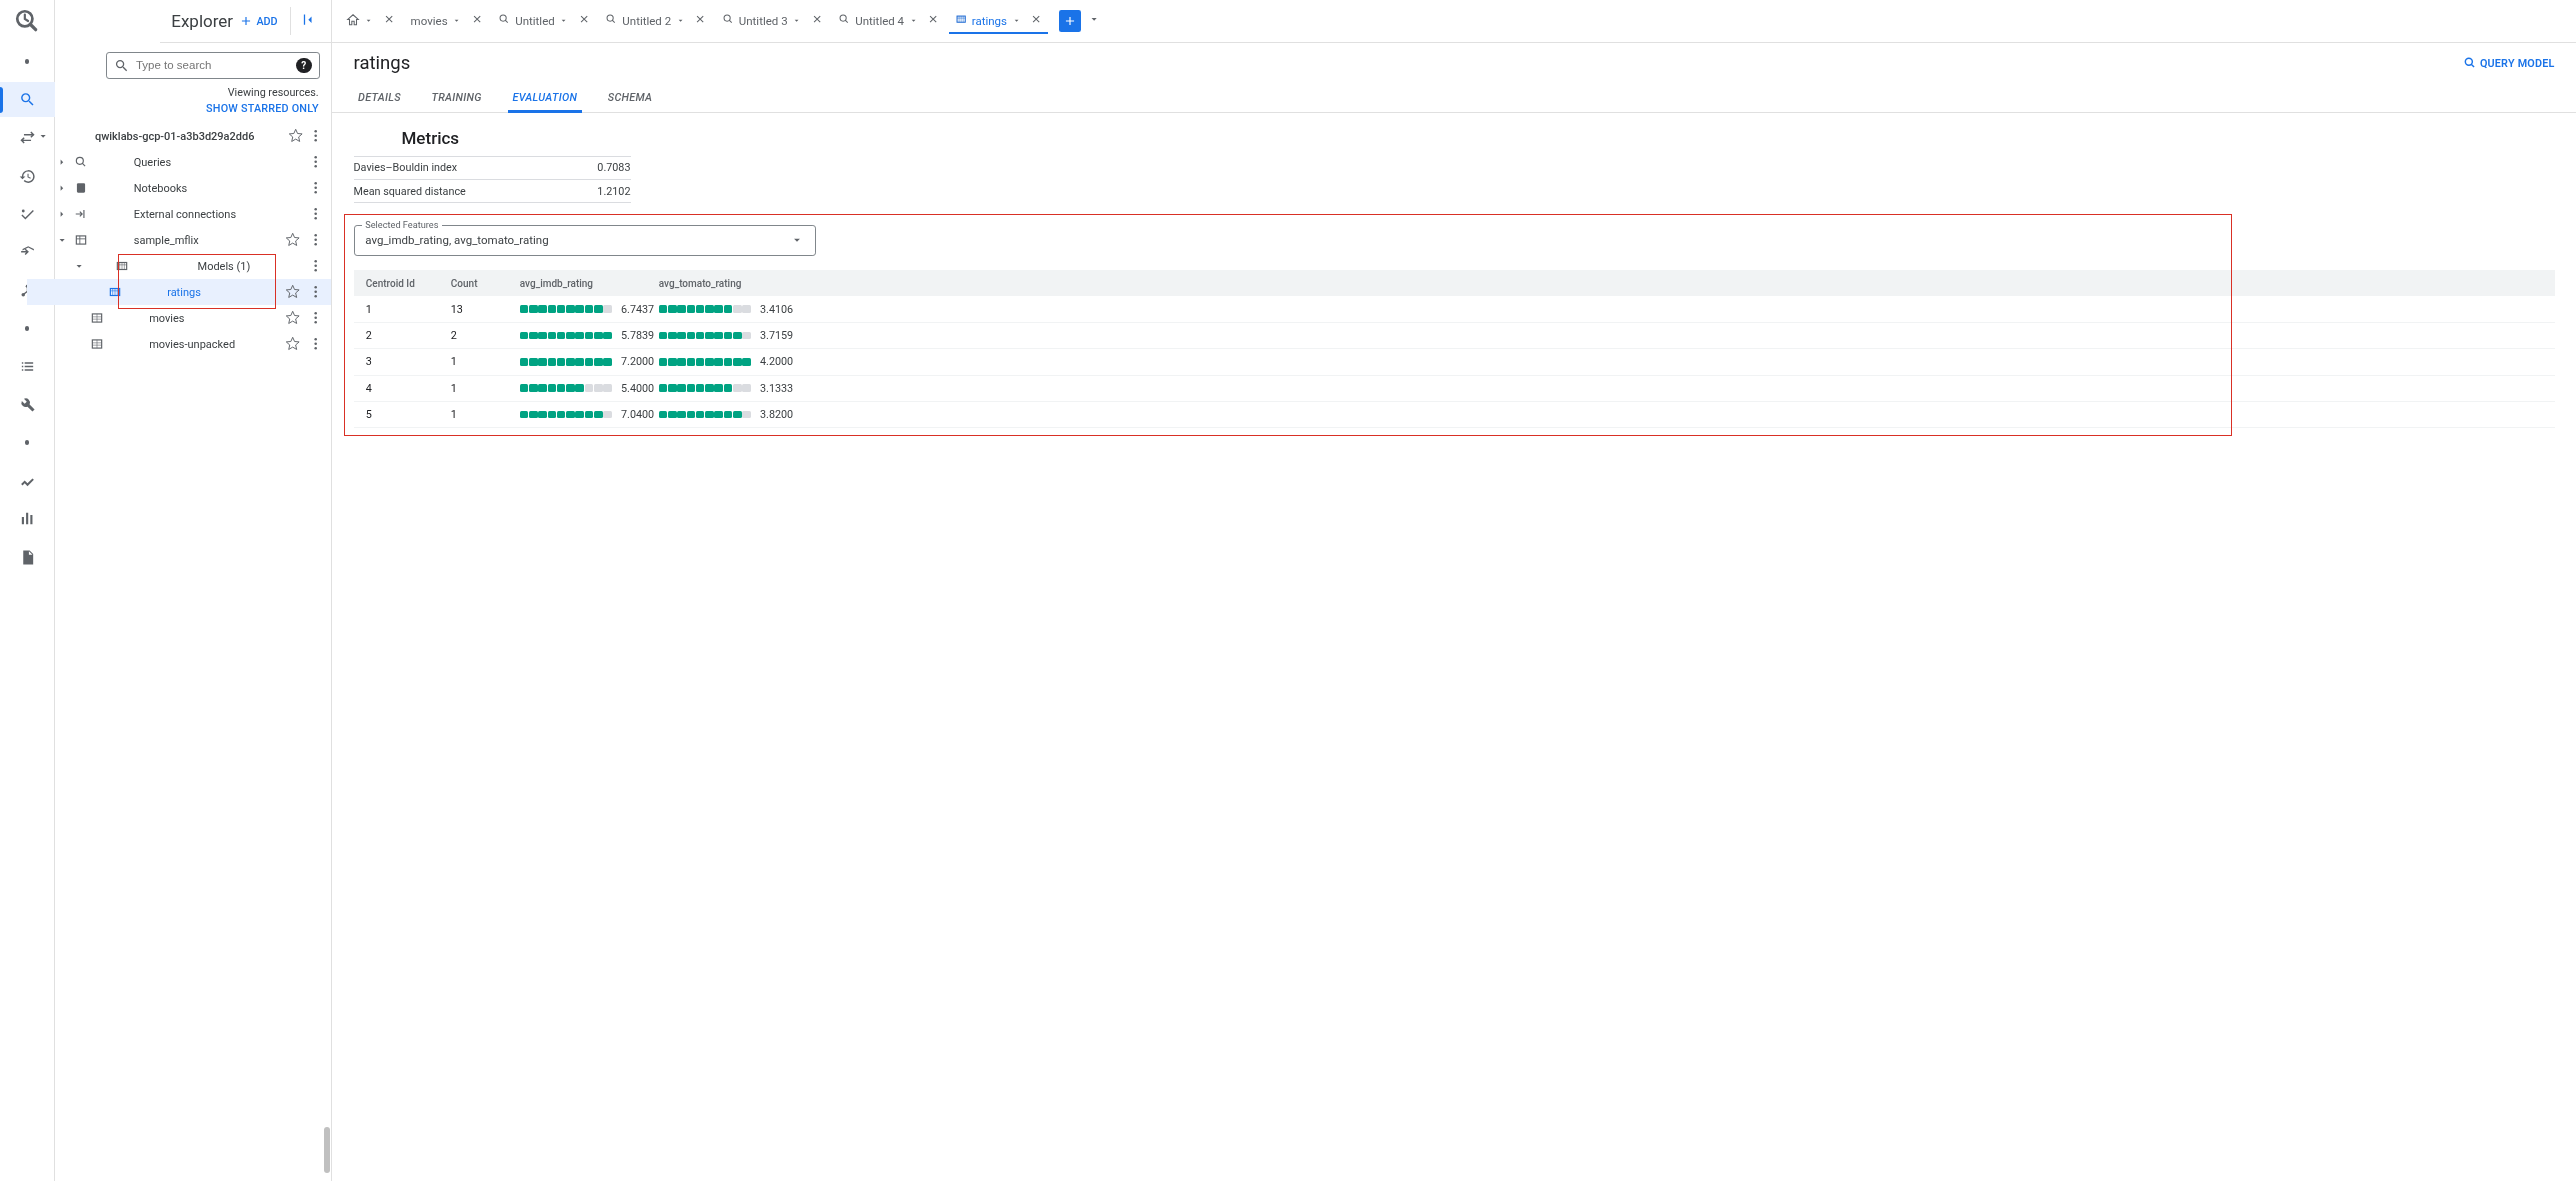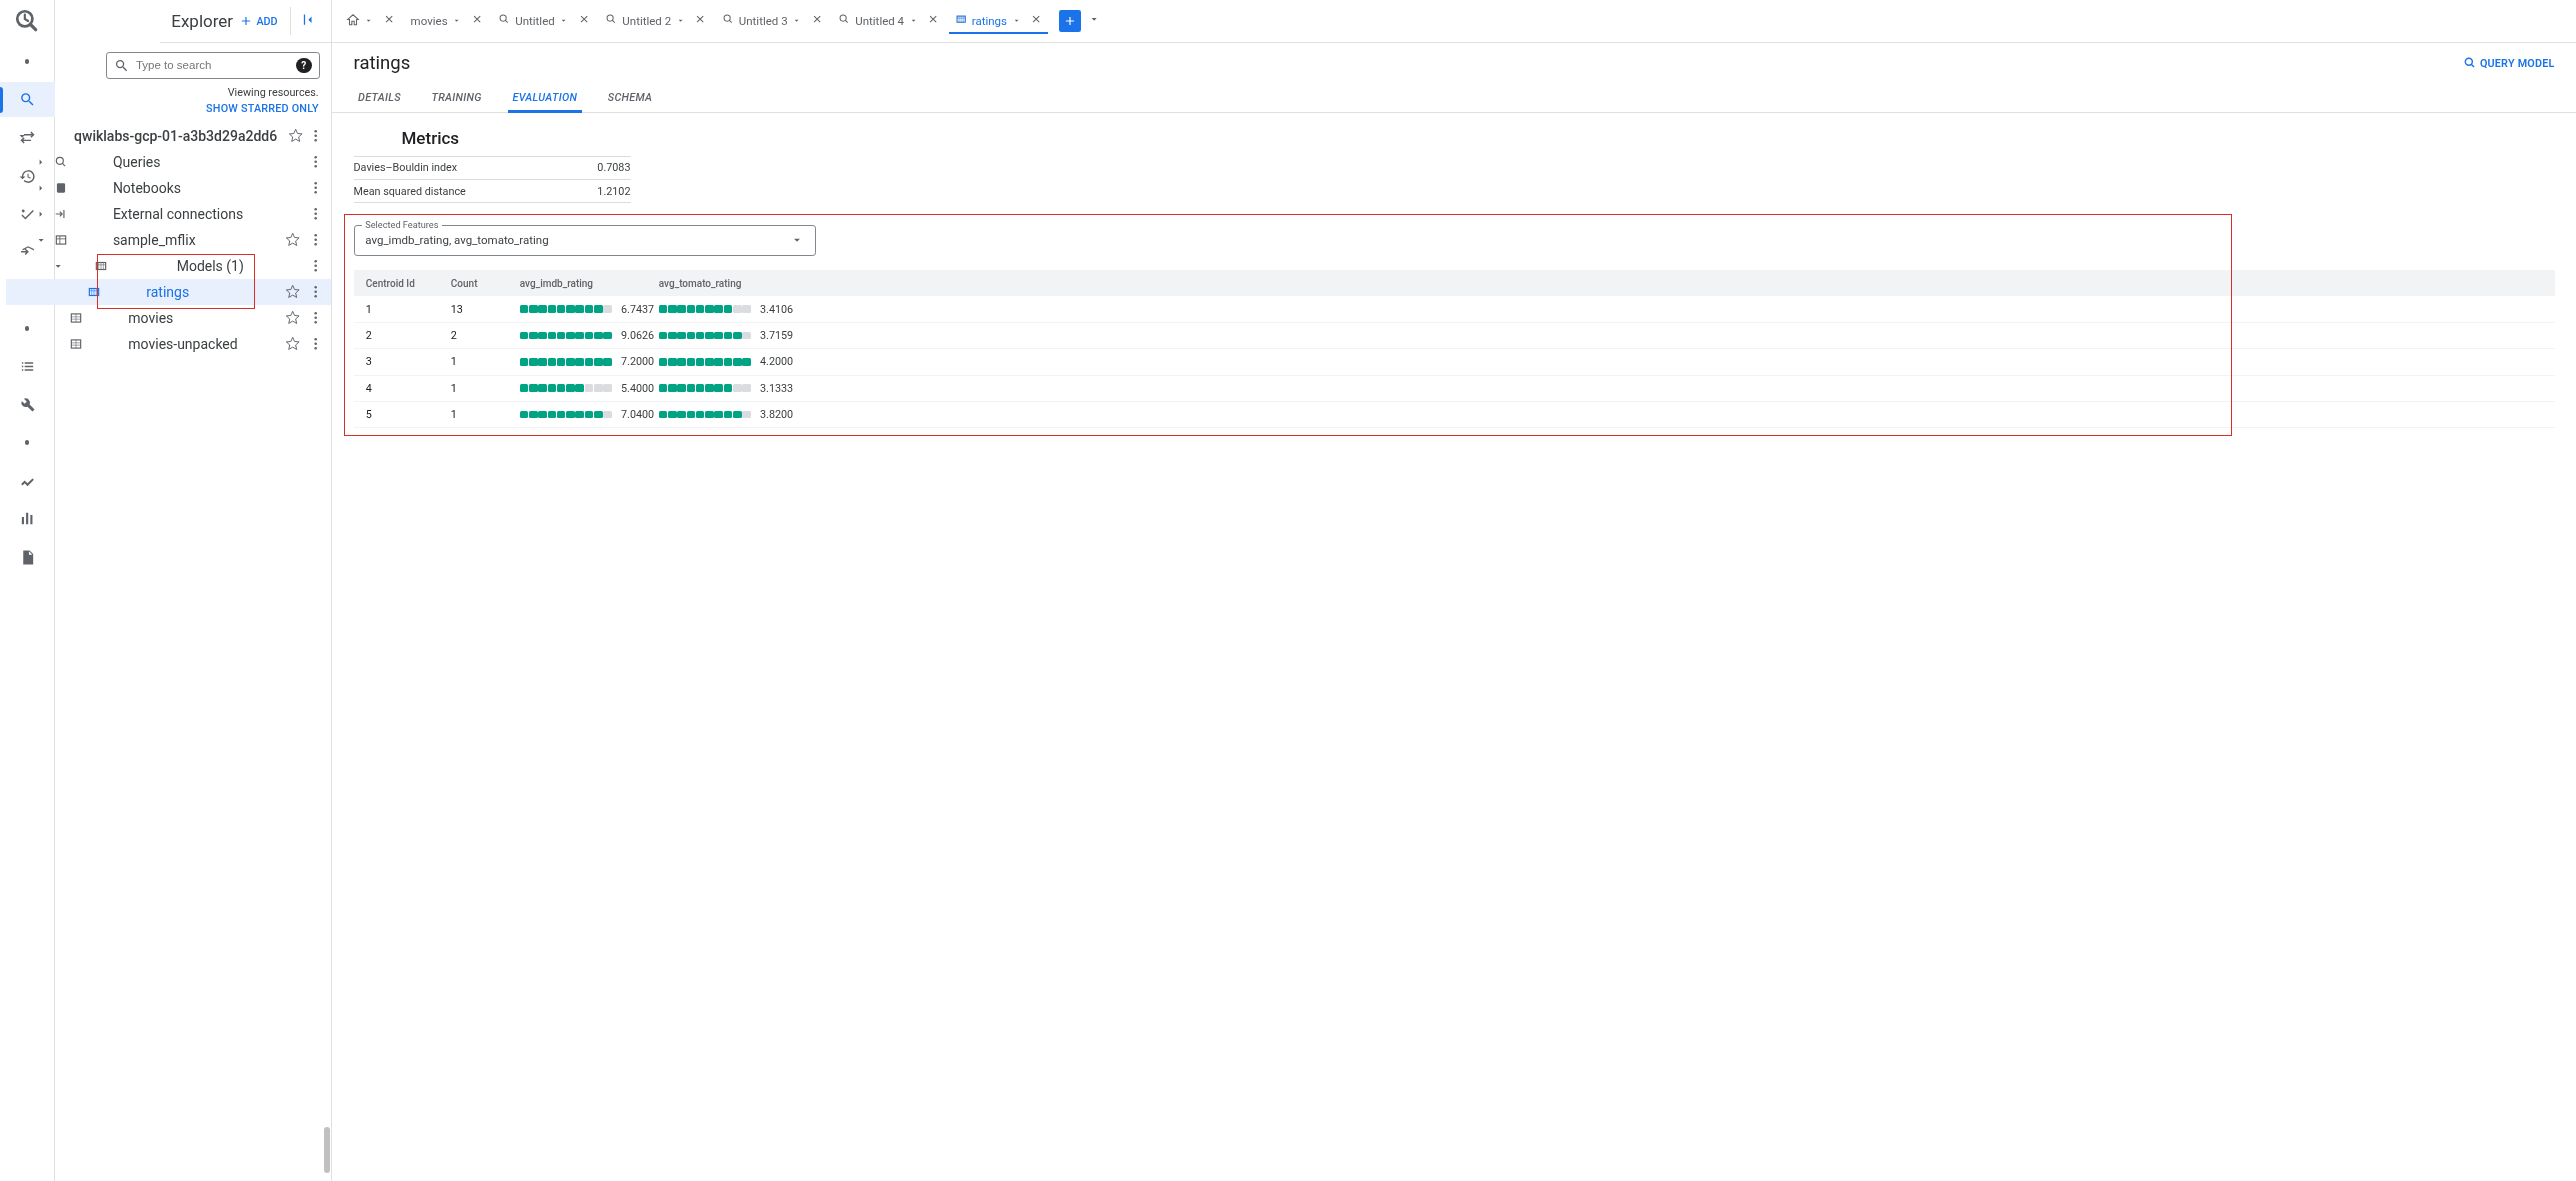--- a/index.html
+++ b/index.html
@@ -26,21 +26,21 @@
 .search-wrap { padding:9.2px 10.8px 3.1px; }
 .search { display:flex; align-items:center; border:0.8px solid #80868b; border-radius:3.1px; padding:4.6px 7.7px; gap:6.2px;}
 .search input { border:none; outline:none; flex:1; font-size:11.5px; background:transparent;}
 .help-badge { width:15.4px; height:15.4px; background:#202124; color:#fff; border-radius:50%; display:flex; align-items:center; justify-content:center; font-size:10px; font-weight:bold;}
 .viewing { padding:4.6px 12.3px 1.5px; font-size:10.8px; color:#3c4043;}
 .starred-only { padding:1.5px 12.3px 7.7px; color:#1a73e8; font-weight:500; font-size:10.8px; cursor:pointer; letter-spacing:0.2px;}
 .tree { flex:1; overflow-y:auto; padding:0 0 6.2px 0; }
 .tree-row { display:flex; align-items:center; height:26px; padding-right:6.2px; cursor:pointer; gap:4.6px; position:relative;}
 .tree-row.selected { background:#e8f0fe; }
 .tree-row .spacer { flex:1; }
-.tree-row .label { font-size:14px; color:#3c4043; white-space:nowrap; overflow:hidden; text-overflow:ellipsis;margin-left:40px;}
+.tree-row .label { font-size:11px; color:#3c4043; white-space:nowrap; overflow:hidden; text-overflow:ellipsis;margin-left:40px;}
 .tree-row.selected .label { color:#1a73e8; }
 .tree-row .actions { display:flex; align-items:center; gap:1.5px; }
 .icon-btn { width:18.5px; height:18.5px; display:flex; align-items:center; justify-content:center; cursor:pointer; }
 .icon-btn svg { fill:#5f6368; }
 .chev { width:14px; height:14px; display:flex; align-items:center; justify-content:center; }
 .chev svg { fill:#5f6368; }
 .tree-icon { width:15.4px; height:15.4px; display:flex; align-items:center; justify-content:center; }
 .tree-icon svg { fill:#5f6368; }
 .tree-row.selected .tree-icon svg { fill:#1a73e8; }
 .highlight-box { position:absolute; border:1.5px solid #d93025; pointer-events:none; }
@@ -620,21 +620,21 @@
                     <div class="seg fill"></div>
                     <div class="seg fill"></div>
                     <div class="seg fill"></div>
                     <div class="seg fill"></div>
                     <div class="seg fill"></div>
                     <div class="seg fill"></div>
                     <div class="seg fill"></div>
                     <div class="seg fill"></div>
                     <div class="seg fill"></div>
                   </div>
-                  <span class="featval">9.0626</span>
+                  <span class="featval">5.7839</span>
                 </div>
                 <div class="col-feat">
                   <div class="bar">
                     <div class="seg fill"></div>
                     <div class="seg fill"></div>
                     <div class="seg fill"></div>
                     <div class="seg fill"></div>
                     <div class="seg fill"></div>
                     <div class="seg fill"></div>
                     <div class="seg fill"></div>

